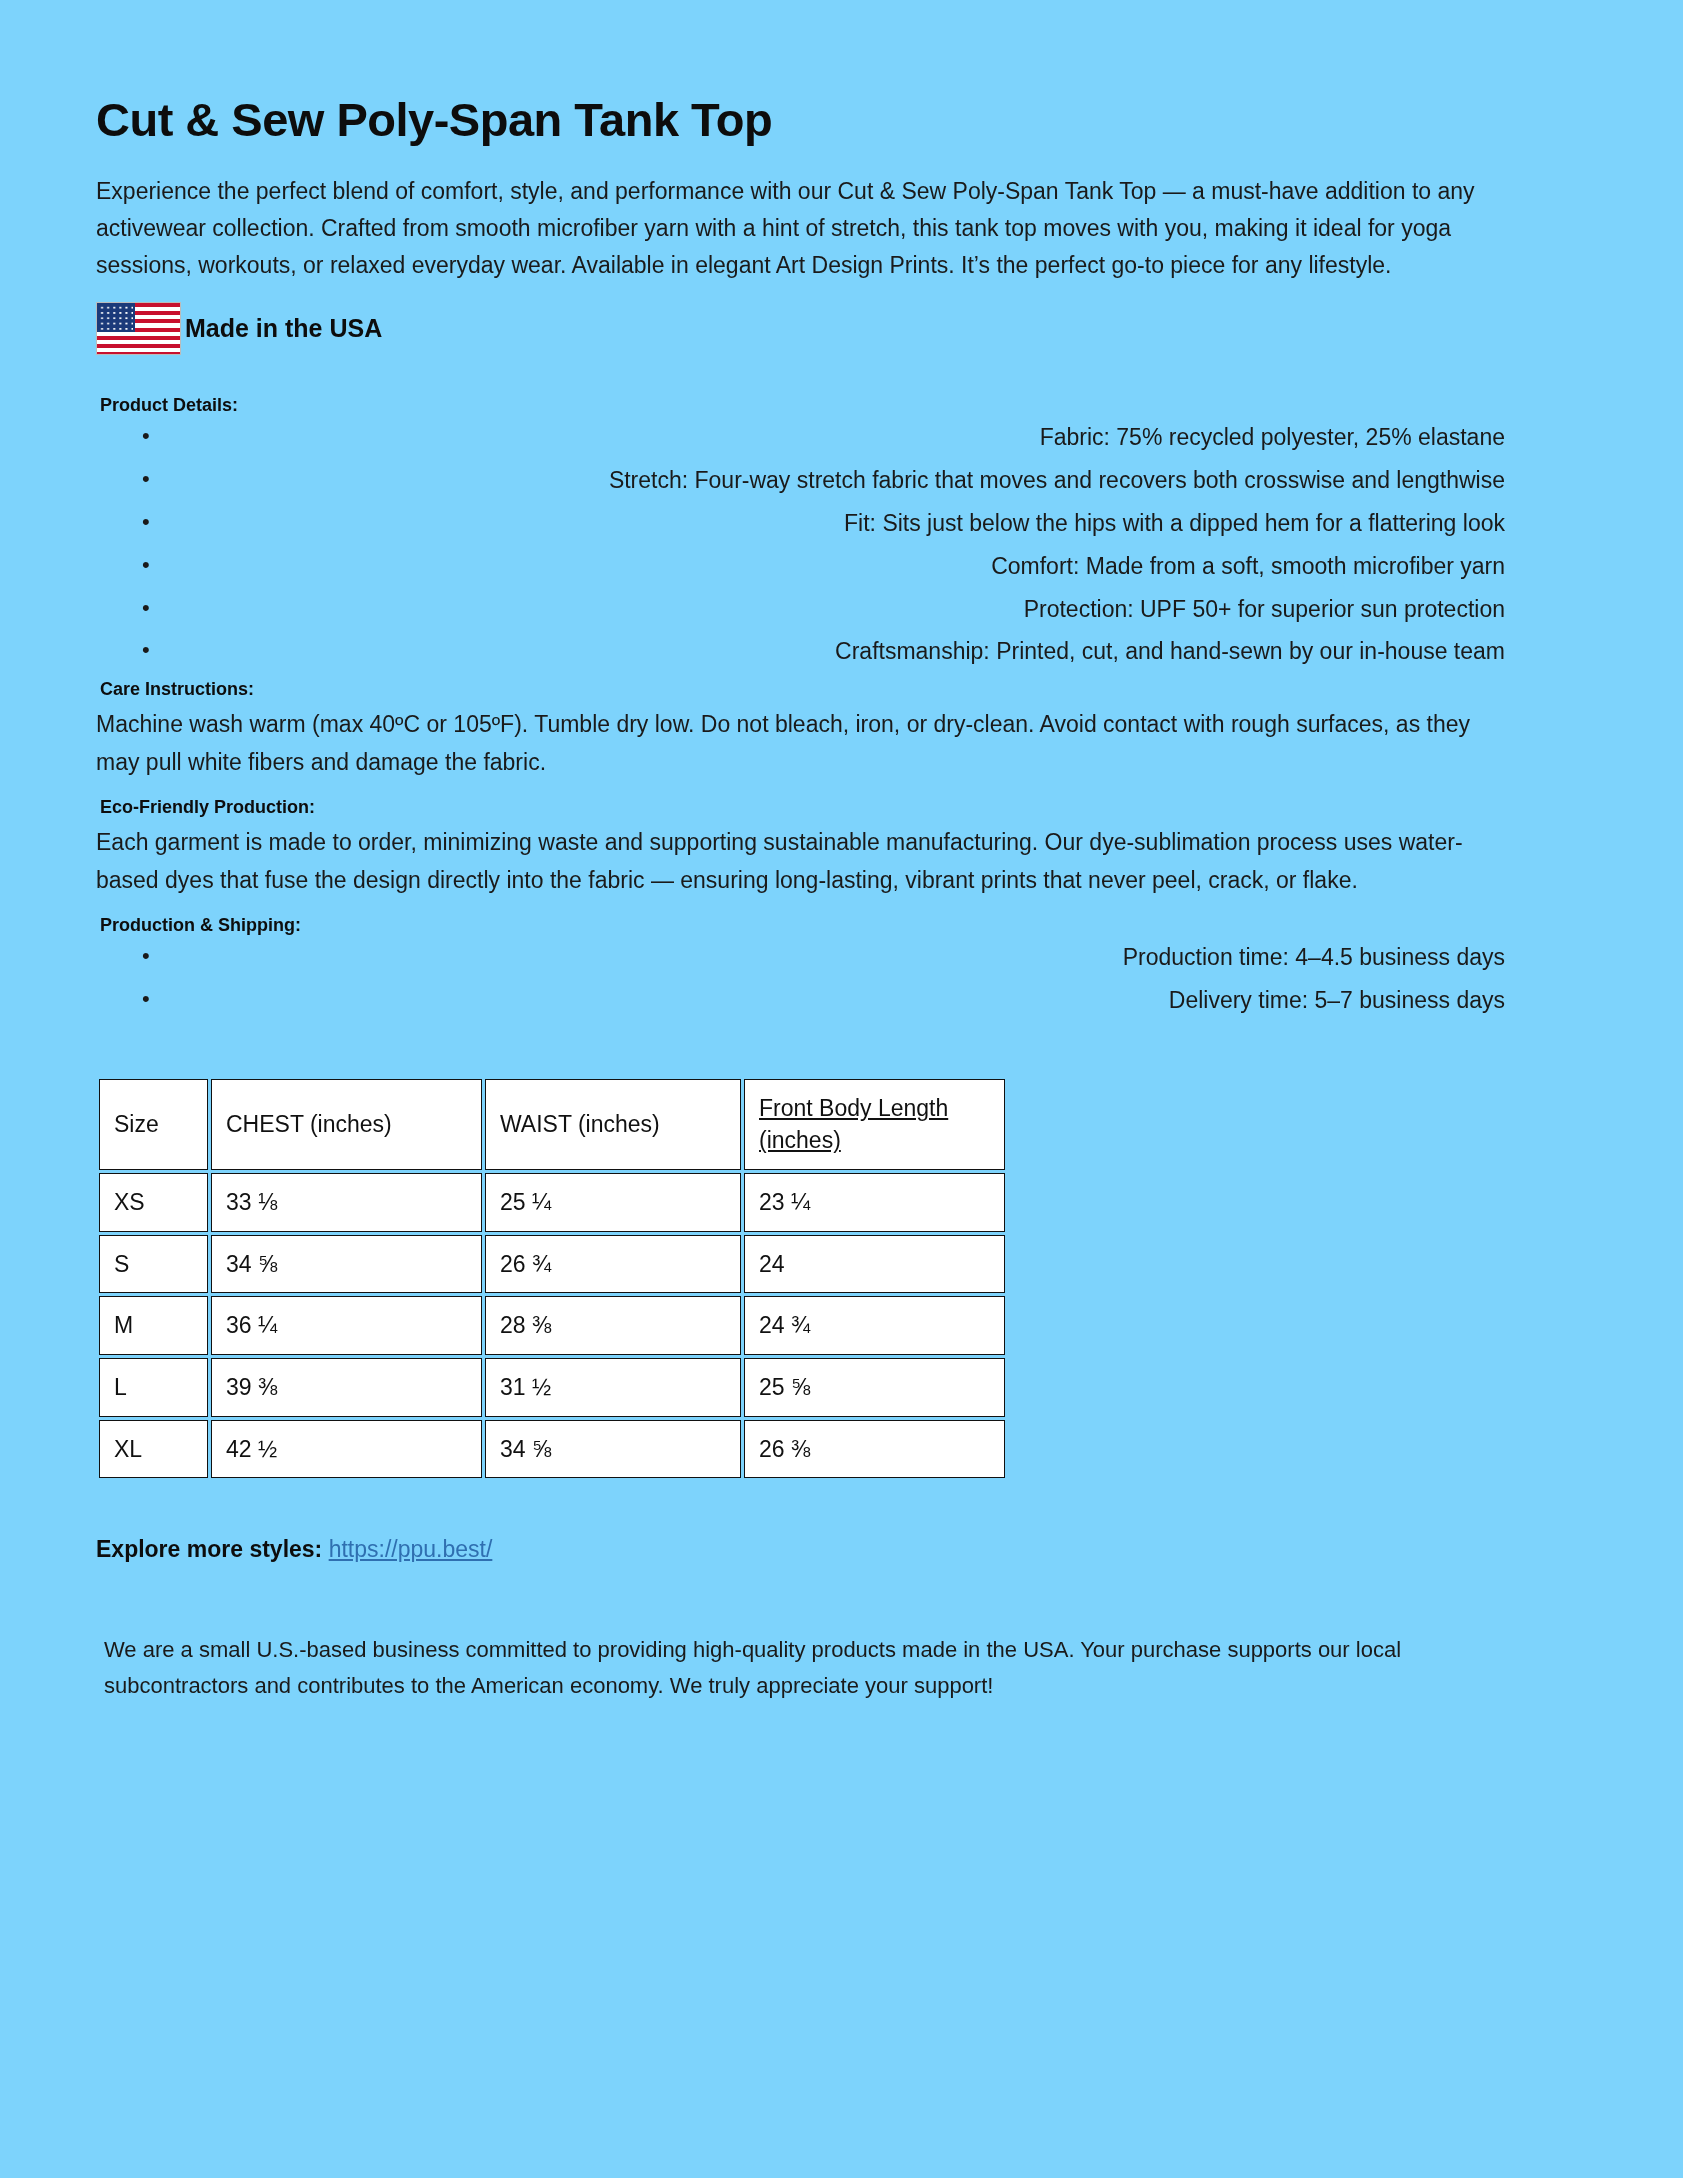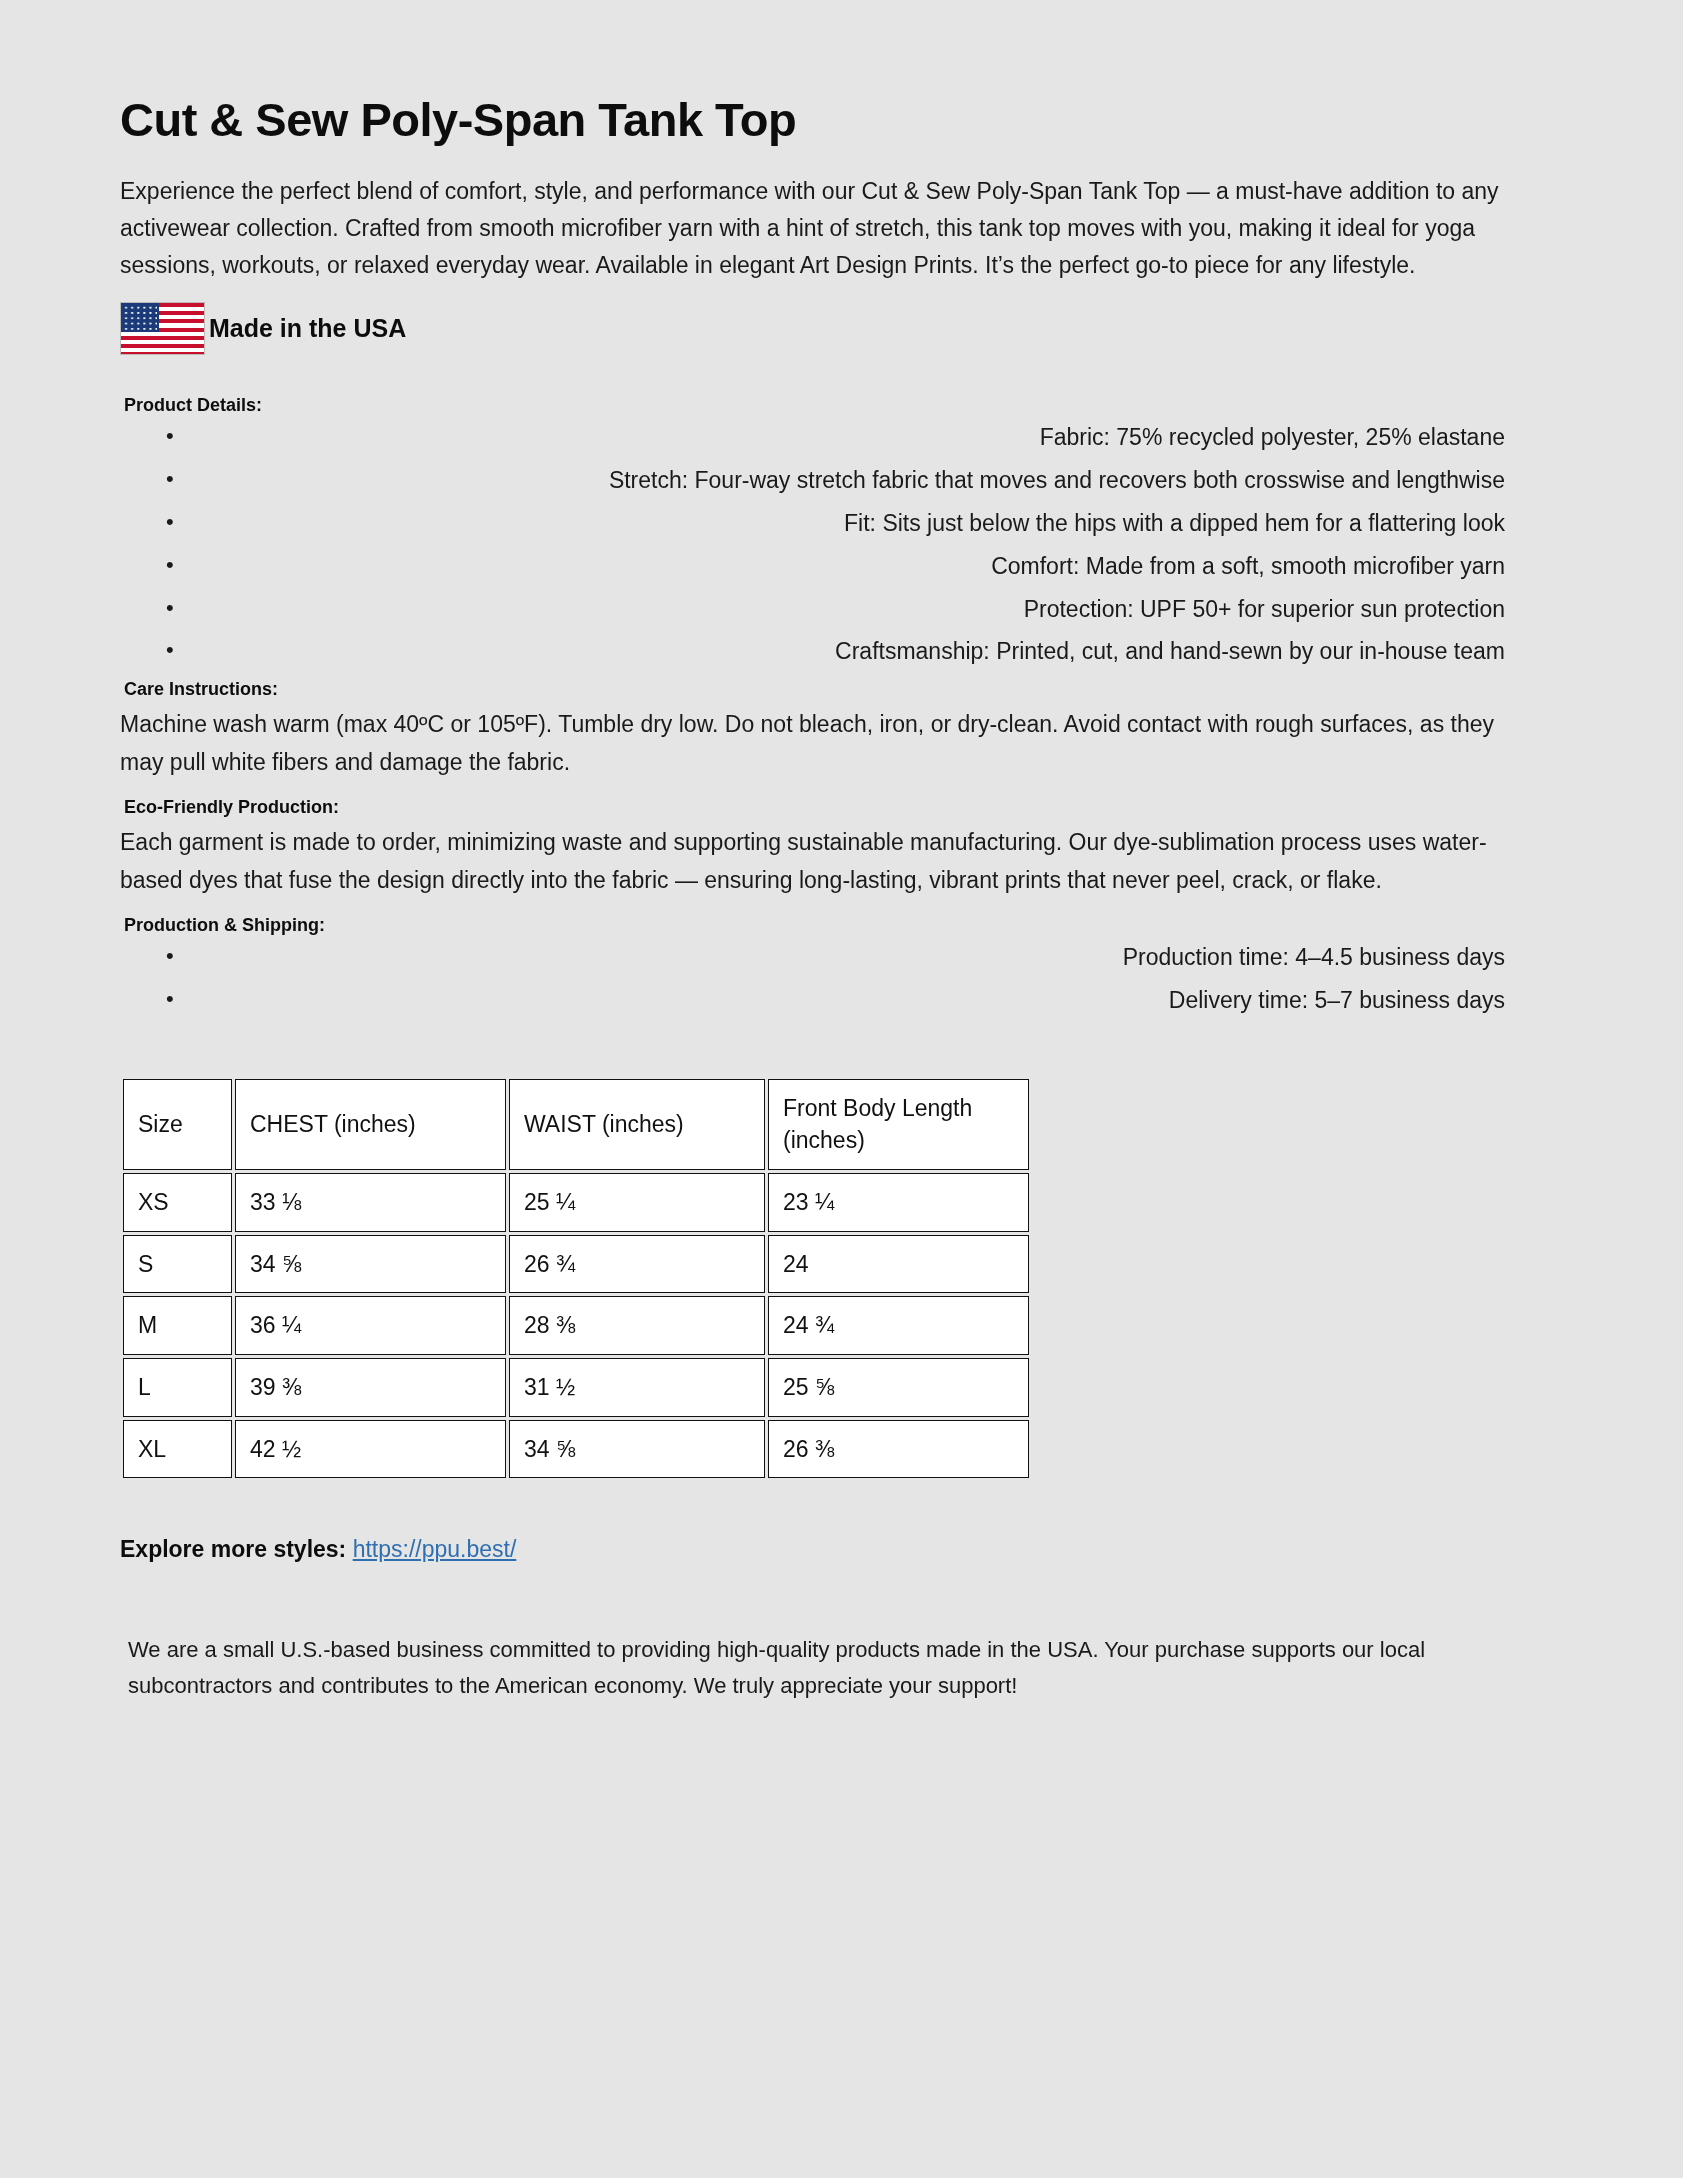--- a/index.html
+++ b/index.html
@@ -11,22 +11,22 @@
     width: 1683px;
     min-height: 2178px;
     font-family: "Liberation Sans", sans-serif;
     color: #111111;
     -webkit-font-smoothing: antialiased;
   }
   .page {
     width: 1683px;
     min-height: 2178px;
     box-sizing: border-box;
-    padding: 94px 178px 59px 120px;
-    background: #e5e5e5;
+    padding: 94px 178px 59px 96px;
+    background: #7dd3fc;
   }
   h1.title {
     font-size: 47px;
     font-weight: 700;
     letter-spacing: -0.5px;
     margin: 0 0 26px 0;
     line-height: 1.12;
     color: #0d0d0d;
   }
   p.intro {
@@ -134,21 +134,21 @@
     vertical-align: middle;
     color: #111111;
     line-height: 1.42;
     background: #fff;
   }
   table.size-table th { font-weight: 400; }
   .col-size  { width: 81px; }
   .col-chest { width: 243px; }
   .col-waist { width: 228px; }
   .col-front { width: 233px; }
-  th.front-hdr { white-space: normal; }
+  th.front-hdr { white-space: normal; text-decoration: underline; }
 
   .explore {
     font-size: 23px;
     margin: 55px 0 0 0;
     color: #1a1a1a;
   }
   .explore b { font-weight: 700; color: #0d0d0d; }
   .explore a {
     color: #2f6fb0;
     text-decoration: underline;

